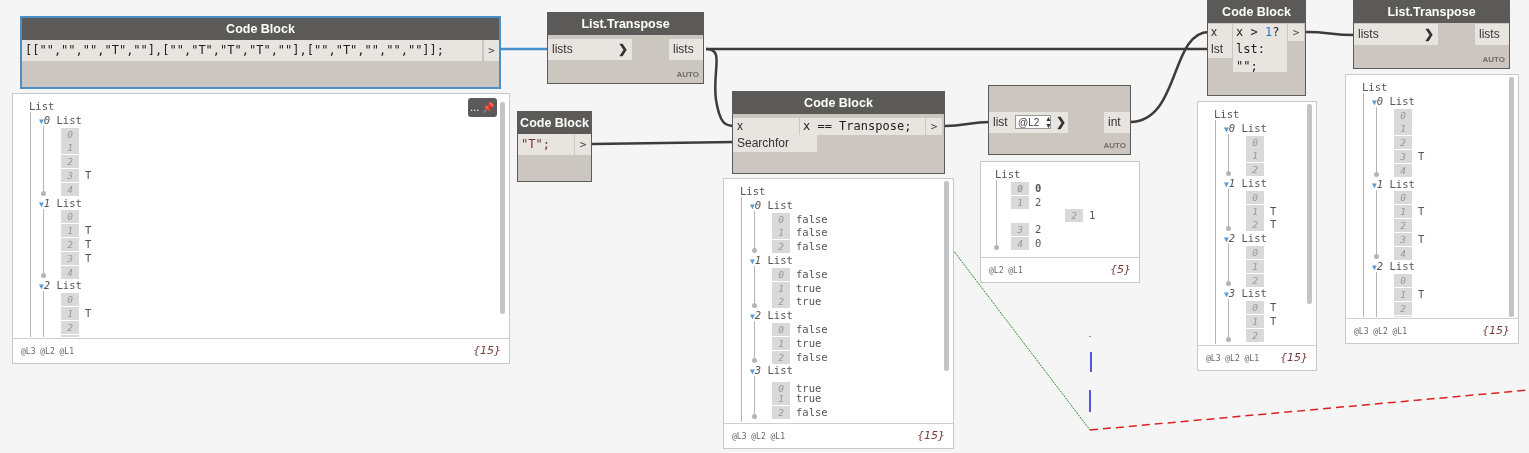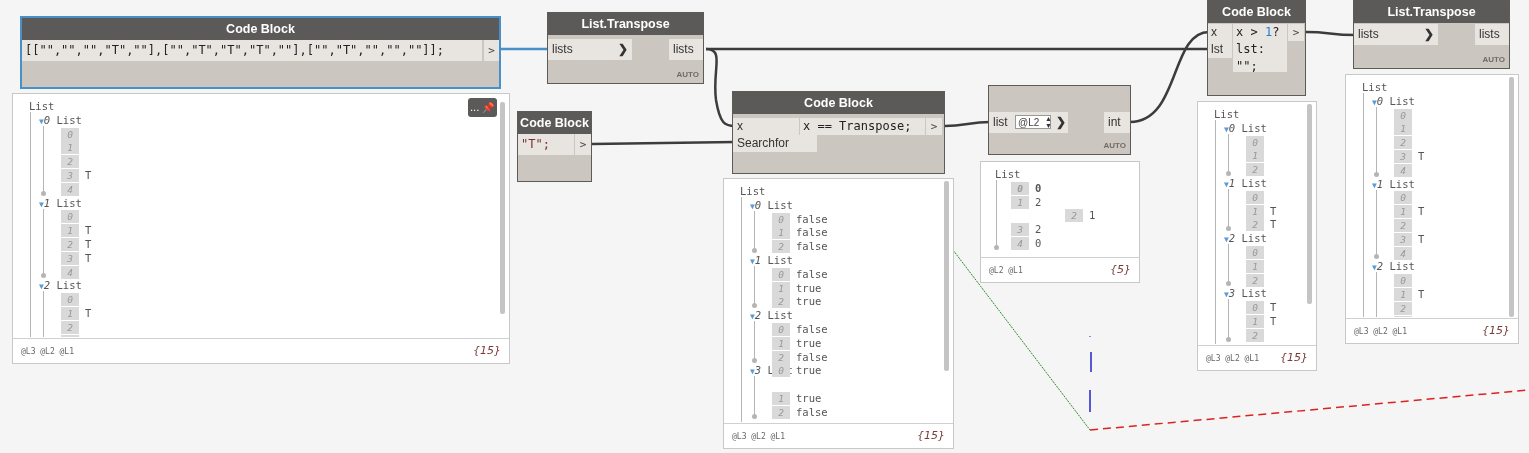--- a/index.html
+++ b/index.html
@@ -139,21 +139,21 @@
       <div class="row" style="left: 48px; top: 116.4px;"><span class="idx">2</span><span>true</span></div>
       <div class="vline" style="left: 30px; top: 87px; height: 39.2px;"></div>
       <div class="dot" style="left: 28px; top: 124.2px;"></div>
       <div class="row" style="left: 26px; top: 130.2px;"><span class="tri">▼</span><span style="font-style: italic;">2 </span><span>List</span></div>
       <div class="row" style="left: 48px; top: 144px;"><span class="idx">0</span><span>false</span></div>
       <div class="row" style="left: 48px; top: 157.8px;"><span class="idx">1</span><span>true</span></div>
       <div class="row" style="left: 48px; top: 171.6px;"><span class="idx">2</span><span>false</span></div>
       <div class="vline" style="left: 30px; top: 142.2px; height: 39.2px;"></div>
       <div class="dot" style="left: 28px; top: 179.4px;"></div>
       <div class="row" style="left: 26px; top: 185.4px;"><span class="tri">▼</span><span style="font-style: italic;">3 </span><span>List</span></div>
-      <div class="row" style="left: 48px; top: 185px;"><span class="idx">0</span><span>true</span></div>
+      <div class="row" style="left: 48px; top: 203px;"><span class="idx">0</span><span>true</span></div>
       <div class="row" style="left: 48px; top: 213px;"><span class="idx">1</span><span>true</span></div>
       <div class="row" style="left: 48px; top: 226.8px;"><span class="idx">2</span><span>false</span></div>
       <div class="vline" style="left: 30px; top: 197.4px; height: 39.2px;"></div>
       <div class="dot" style="left: 28px; top: 234.6px;"></div>
       <div class="vline" style="left: 17px; top: 18px; height: 262.6px;"></div>
     </div>
   <div class="scrollbar" style="top:2px;height:190px;"></div>
   <div class="footer">
     <span class="levels">@L3 @L2 @L1</span>
     <span class="count">{15}</span>

